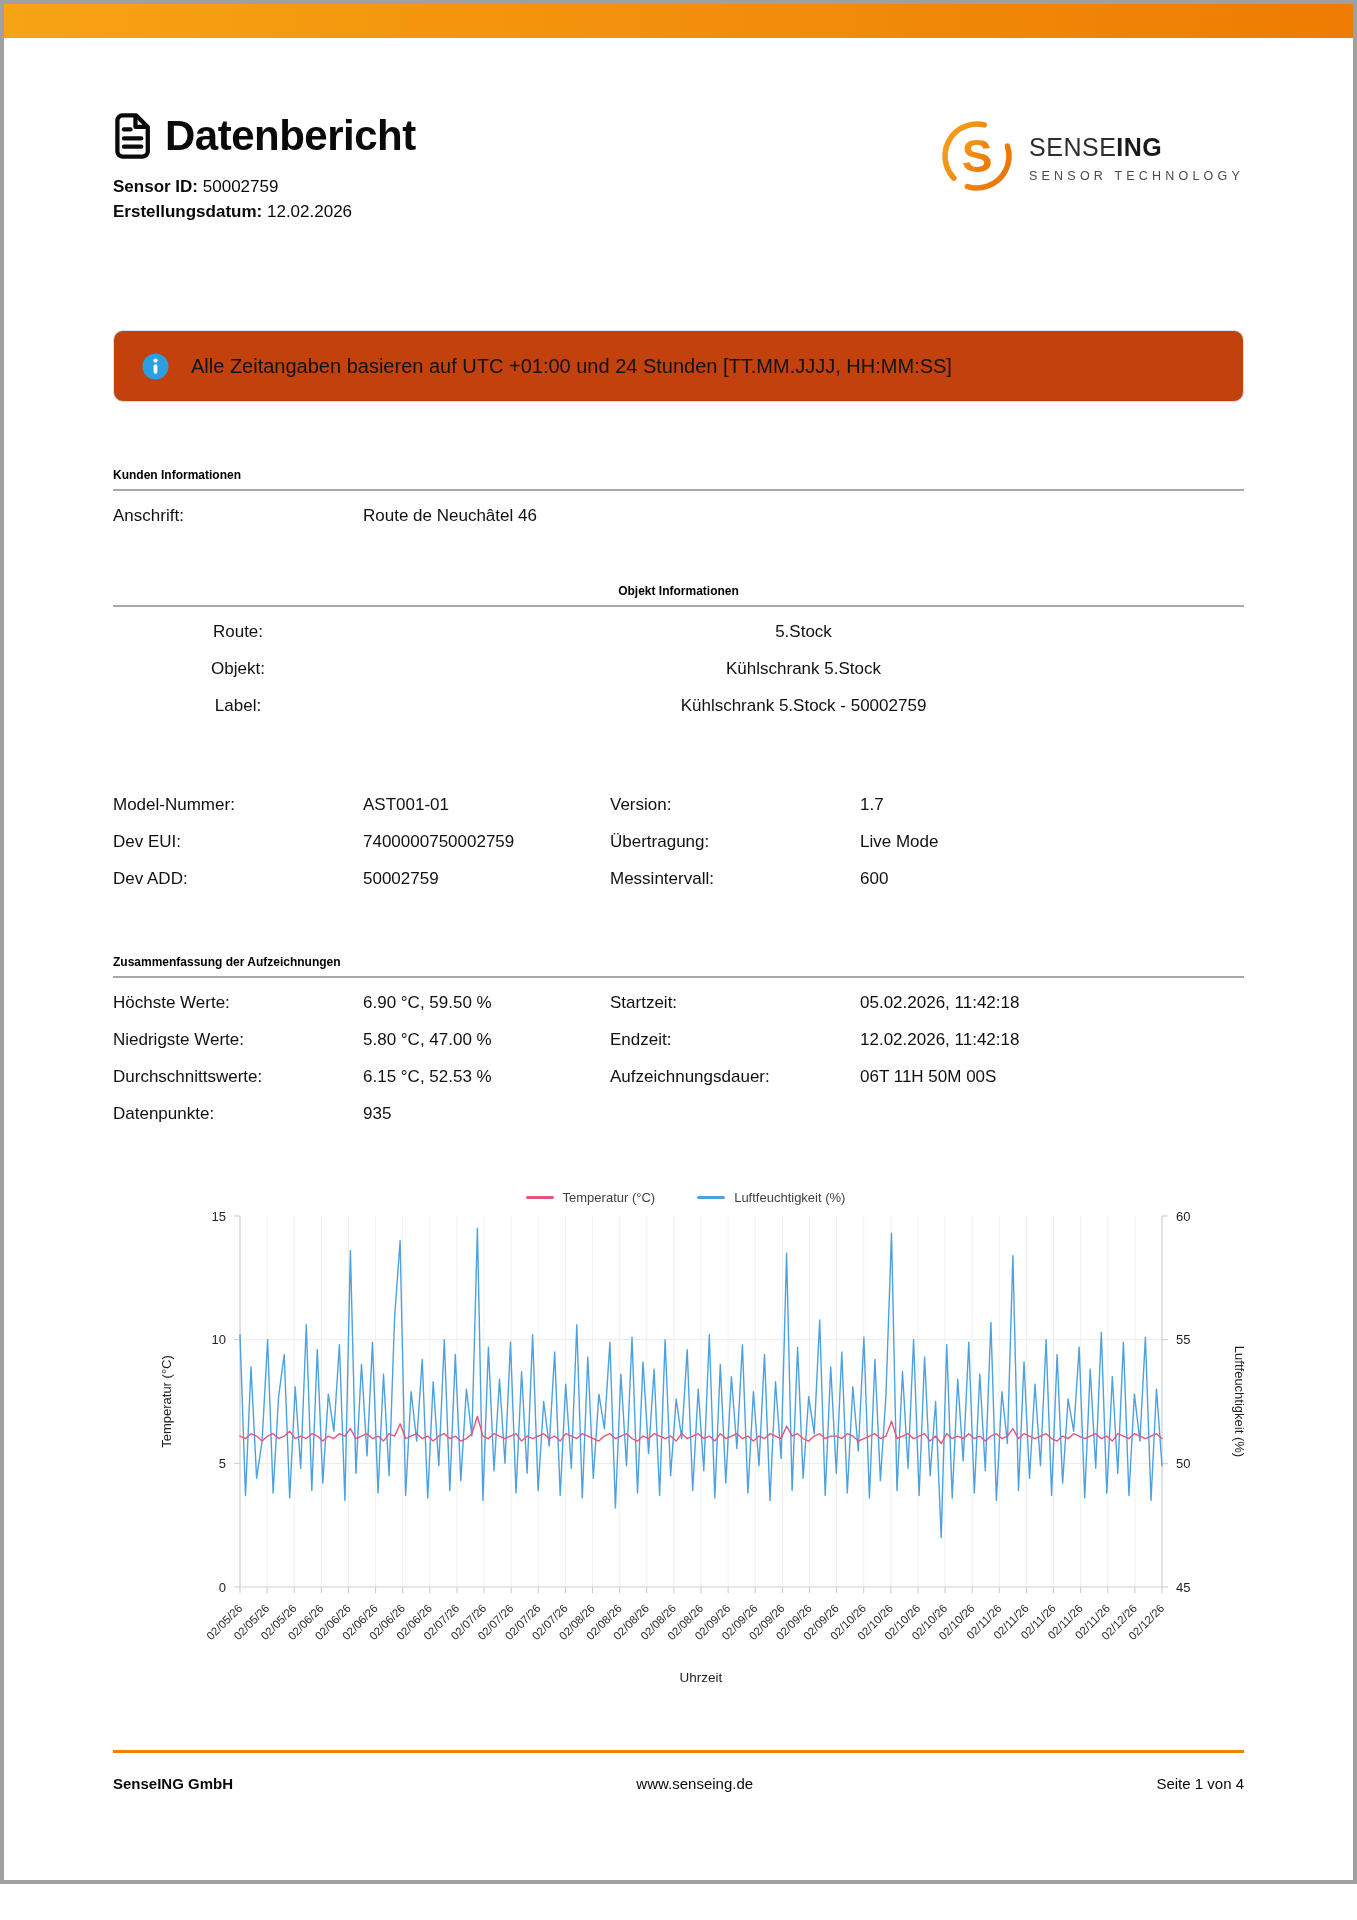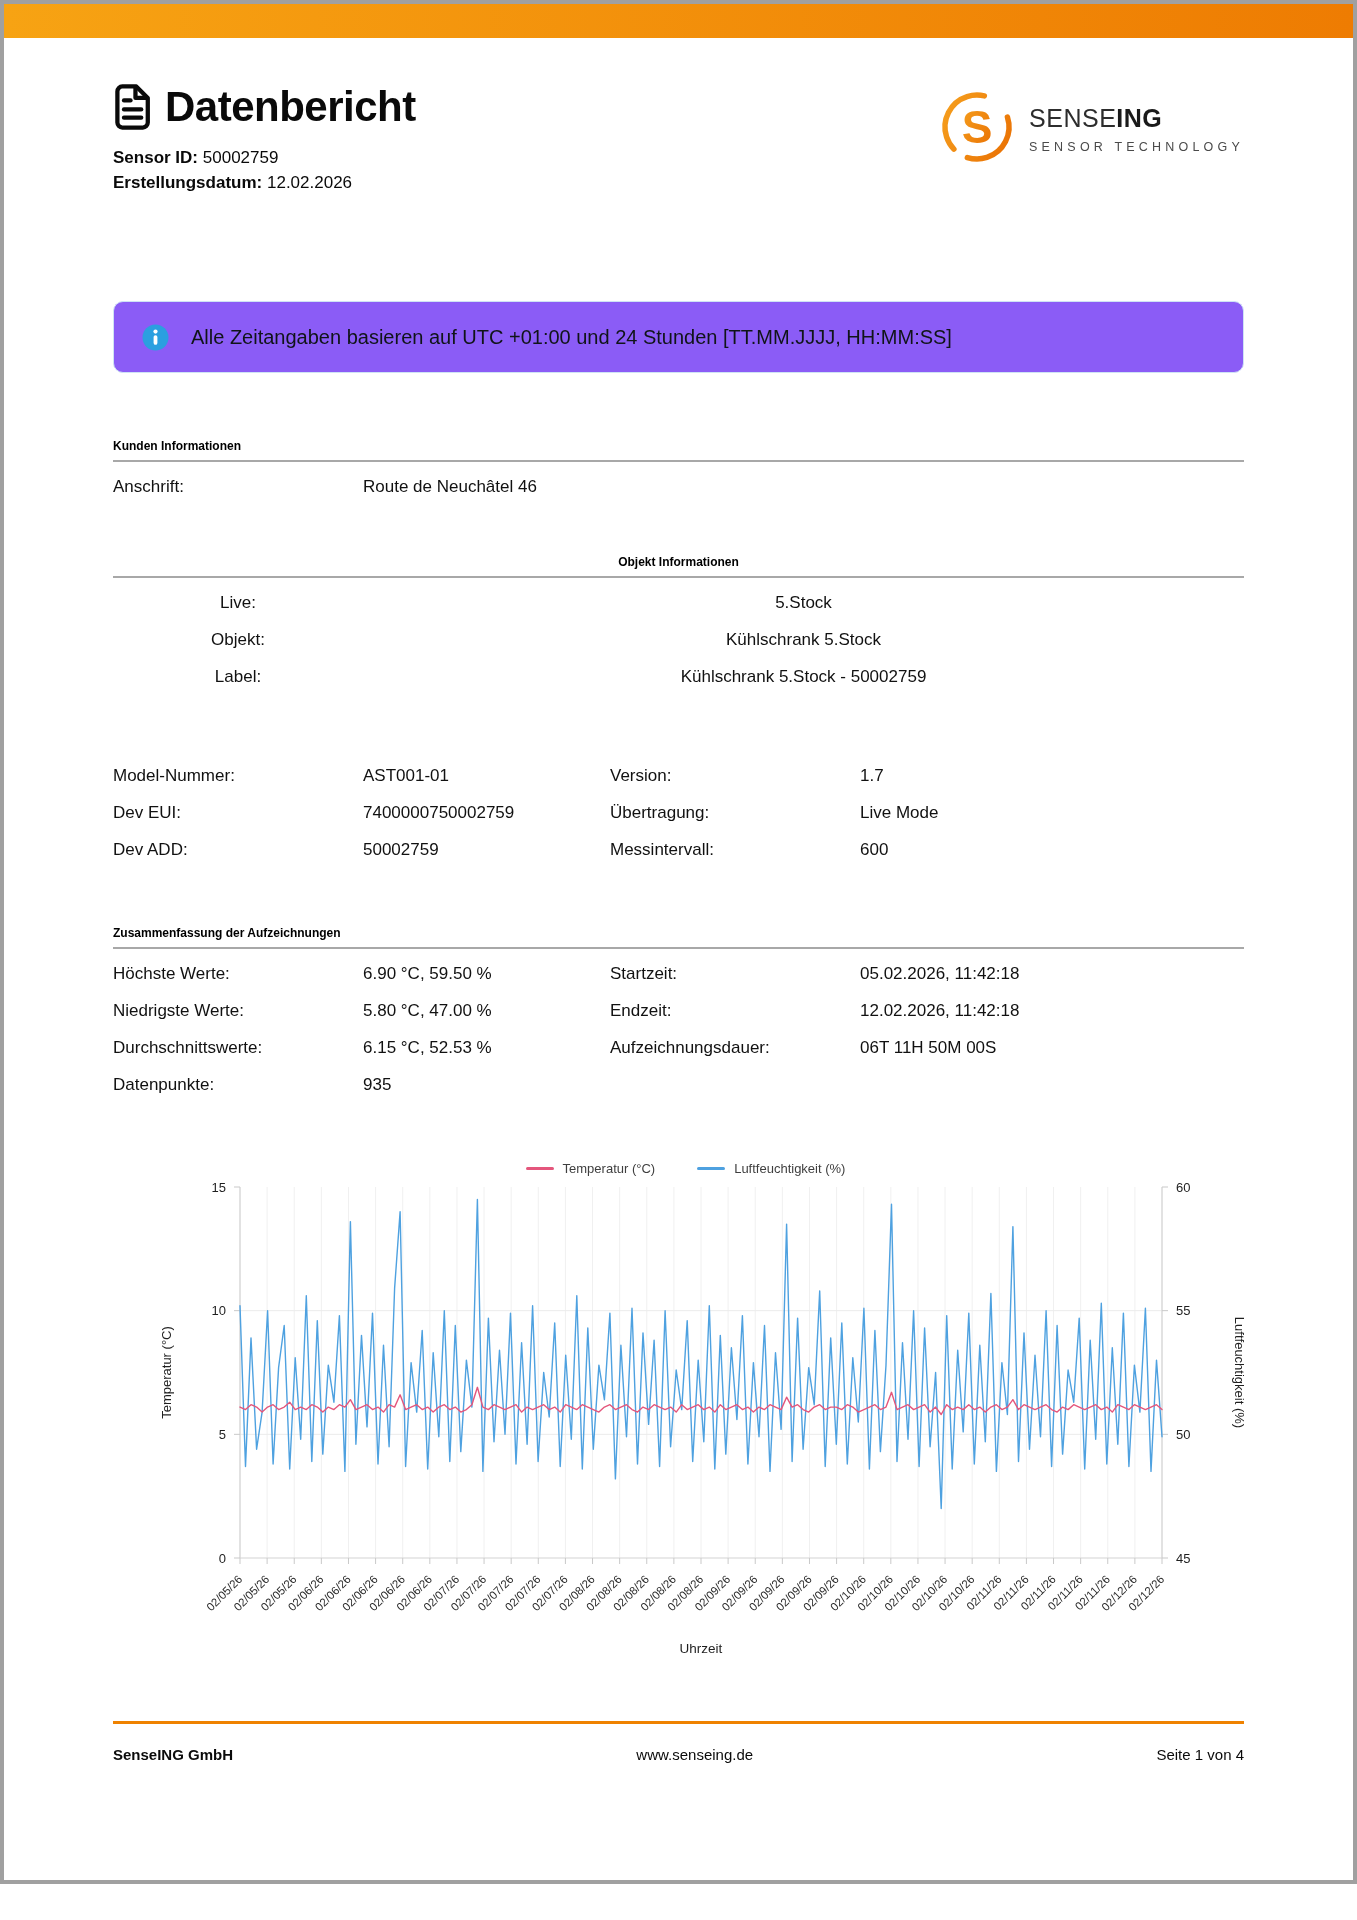--- a/index.html
+++ b/index.html
@@ -3,33 +3,33 @@
 <meta charset="utf-8">
 <style>
   * { box-sizing: border-box; }
   html,body { margin:0; padding:0; background:#ffffff; }
   body { width:1357px; font-family:"Liberation Sans", sans-serif; color:#111; }
   .page { width:1357px; height:1884px; border:4px solid #a0a0a0; background:#fff; position:relative; }
   .topbar { height:34px; width:100%; background:linear-gradient(90deg,#f7a313,#ee7c02); }
   .content { padding:0 109px; }
 
   
-  .header-row { display:flex; justify-content:space-between; align-items:flex-start; margin-top:45px; }
+  .header-row { display:flex; justify-content:space-between; align-items:flex-start; margin-top:74px; }
   .title-row { display:flex; align-items:center; gap:12px; }
   .doc-icon { width:40px; height:46px; flex:0 0 auto; }
   h1.report-title { margin:0; font-size:42px; font-weight:700; letter-spacing:-0.5px; color:#0a0a0a; }
   .meta { margin-top:14px; font-size:17px; line-height:25px; color:#0a0a0a; }
   .meta b { font-weight:700; }
   .logo { display:flex; align-items:center; gap:14px; margin-top:6px; }
   .logo-text .brand { font-size:25px; letter-spacing:0.5px; color:#2d2d2d; line-height:36px; white-space:nowrap; }
   .logo-text .brand .bold { font-weight:700; color:#1a1a1a; }
   .logo-text .tagline { font-size:12.5px; letter-spacing:4.2px; color:#4a4a4a; margin-top:4px; white-space:nowrap; }
 
   
-  .infobox { margin-top:106px; background:#8b5cf6; border:1.5px solid #cfe3f5; border-radius:10px;
+  .infobox { margin-top:106px; background:#c2410c; border:1.5px solid #cfe3f5; border-radius:10px;
              height:72px; display:flex; align-items:center; padding:0 28px; gap:22px; }
   .infobox .text { font-size:20px; color:#101418; }
 
   
   .section { margin-top:0; }
   .sec-kunden { margin-top:66px; }
   .sec-objekt { margin-top:50px;text-align:center; }
   .sec-sensor { margin-top:56px; }
   .sec-zusammen { margin-top:58px; }
   .section h2 { margin:0; font-size:12px; font-weight:700; color:#000; padding-bottom:7px;
@@ -120,21 +120,21 @@
           <div class="cell">Anschrift:</div>
           <div class="cell">Route de Neuchâtel 46</div>
         </div>
       </div>
     </div>
 
     <div class="section sec-objekt">
       <h2>Objekt Informationen</h2>
       <div class="rows">
         <div class="row2">
-          <div class="cell">Live:</div>
+          <div class="cell">Route:</div>
           <div class="cell">5.Stock</div>
         </div>
         <div class="row2">
           <div class="cell">Objekt:</div>
           <div class="cell">Kühlschrank 5.Stock</div>
         </div>
         <div class="row2">
           <div class="cell">Label:</div>
           <div class="cell">Kühlschrank 5.Stock - 50002759</div>
         </div>

